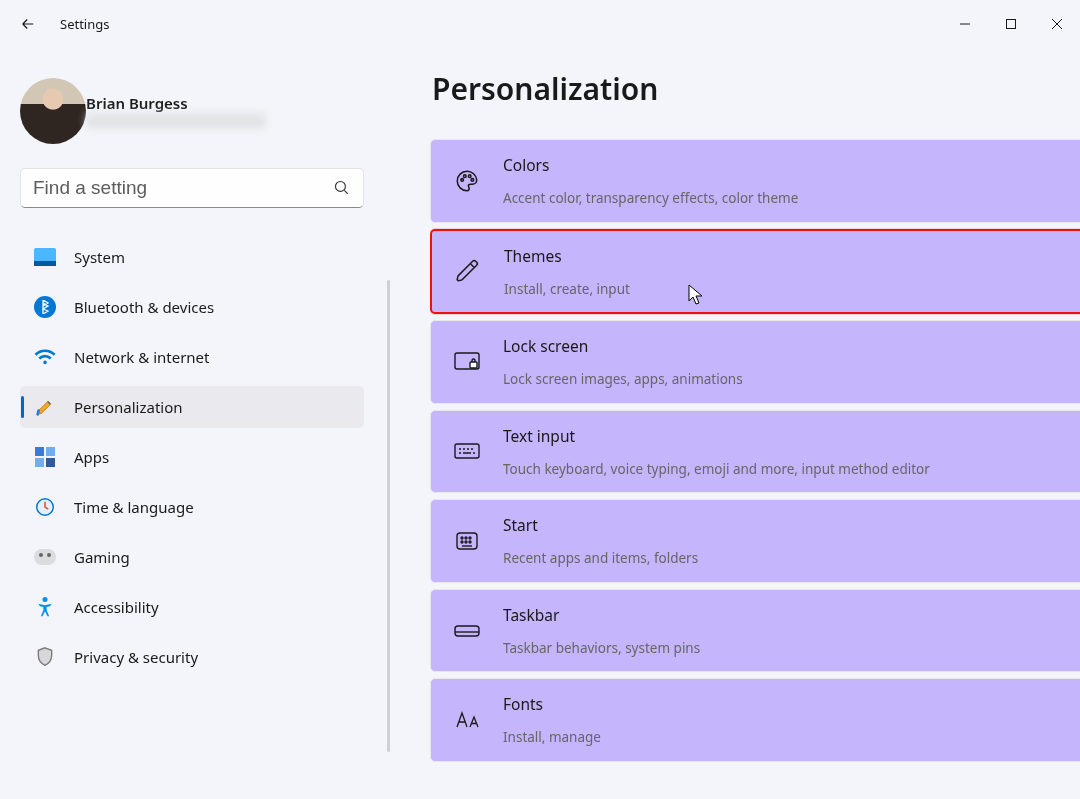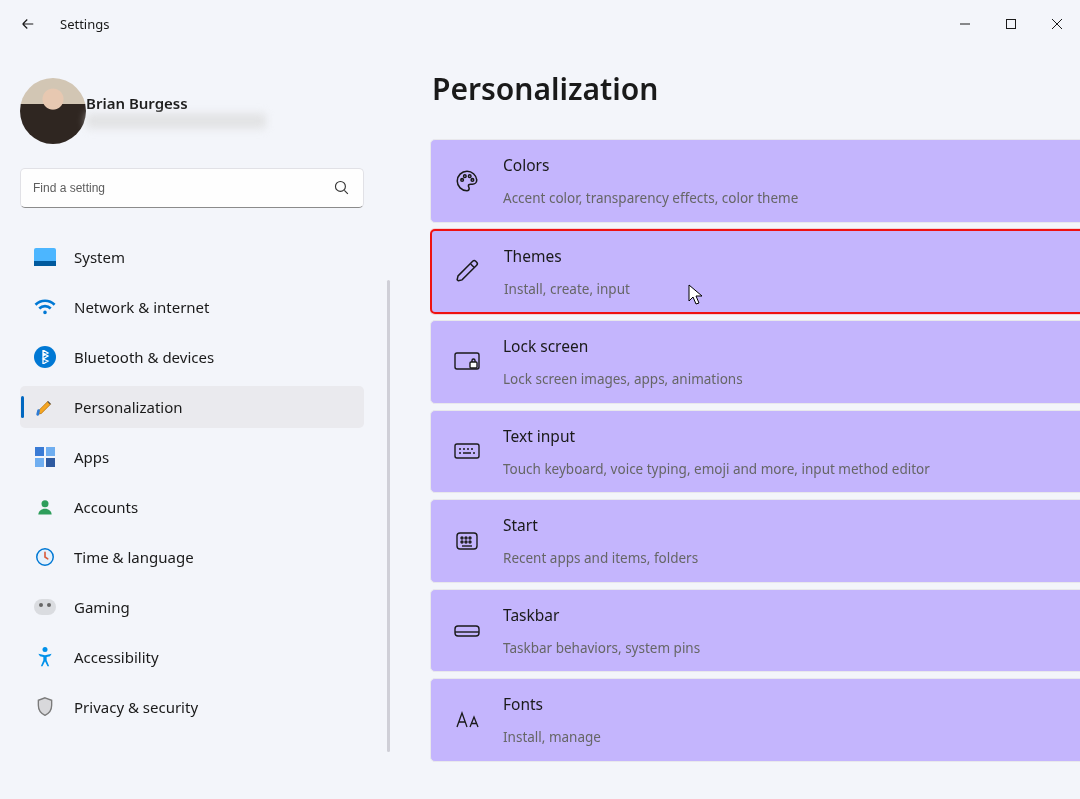--- a/index.html
+++ b/index.html
@@ -80,21 +80,21 @@
     margin: 0 0 28px 0;
     background: #fefefe;
     border: 1px solid #e1e1e6;
     border-bottom: 1.5px solid #8b8b8b;
     border-radius: 5px;
     display: flex; align-items: center;
     padding: 0 12px;
   }
   .search input {
     flex: 1; border: 0; background: transparent; outline: none;
-    font-size: 12px; color: #555;
+    font-size: 19px; color: #555;
   }
   .search input::placeholder { color: #5d5d5d; }
   .search .icon { width: 18px; height: 18px; color: #333; }
 
   
   .nav { width: 344px; }
   .nav-item {
     height: 42px;
     display: flex; align-items: center; gap: 18px;
     padding: 0 14px;
@@ -241,36 +241,36 @@
     </div>
 
     <nav class="nav">
       <div class="nav-item">
         <span class="nav-icon">
             <span class="ic-system"></span>
           </span>
         <span>System</span>
       </div>
       <div class="nav-item">
-        <span class="nav-icon ic-wifi">
-          <svg width="22" height="18" viewBox="0 0 24 20" fill="#0078d4">
-              <path d="M12 18a2 2 0 100-4 2 2 0 000 4zm-5.3-5.3a7.5 7.5 0 0110.6 0l2.1-2.1a10.5 10.5 0 00-14.8 0l2.1 2.1zm-4.2-4.2a13.5 13.5 0 0119.1 0l2.1-2.1a16.5 16.5 0 00-23.3 0l2.1 2.1z"></path>
-            </svg>
-        </span>
-        <span>Network &amp; internet</span>
-      </div>
-      <div class="nav-item">
         <span class="nav-icon">
             <span class="ic-bt">
           <svg width="10" height="14" viewBox="0 0 10 14" fill="none" stroke="#fff" stroke-width="1.3">
                 <path d="M3 3l5 3-5 3 5 2-5 3V0l5 3-5 3"></path>
               </svg>
         </span>
           </span>
         <span>Bluetooth &amp; devices</span>
+      </div>
+      <div class="nav-item">
+        <span class="nav-icon ic-wifi">
+          <svg width="22" height="18" viewBox="0 0 24 20" fill="#0078d4">
+              <path d="M12 18a2 2 0 100-4 2 2 0 000 4zm-5.3-5.3a7.5 7.5 0 0110.6 0l2.1-2.1a10.5 10.5 0 00-14.8 0l2.1 2.1zm-4.2-4.2a13.5 13.5 0 0119.1 0l2.1-2.1a16.5 16.5 0 00-23.3 0l2.1 2.1z"></path>
+            </svg>
+        </span>
+        <span>Network &amp; internet</span>
       </div>
       <div class="nav-item active">
         <span class="nav-icon">
           <svg width="22" height="22" viewBox="0 0 24 24" fill="none">
               <path d="M4 20l4-1 10-10-3-3L5 16l-1 4z" fill="#f5a623" stroke="#b36b00" stroke-width=".8"></path>
               <path d="M15 6l3 3" stroke="#555" stroke-width="1.2"></path>
               <path d="M4 20l1-4" stroke="#2e7cd6" stroke-width="3" stroke-linecap="round"></path>
             </svg>
         </span>
         <span>Personalization</span>
@@ -278,29 +278,20 @@
       <div class="nav-item">
         <span class="nav-icon">
           <svg width="20" height="20" viewBox="0 0 20 20">
               <rect x="0" y="0" width="9" height="9" fill="#3a7bd5"></rect>
               <rect x="11" y="0" width="9" height="9" fill="#6faef0"></rect>
               <rect x="0" y="11" width="9" height="9" fill="#6faef0"></rect>
               <rect x="11" y="11" width="9" height="9" fill="#2e5aa0"></rect>
             </svg>
         </span>
         <span>Apps</span>
-      </div>
-      <div class="nav-item">
-        <span class="nav-icon">
-          <svg width="20" height="20" viewBox="0 0 24 24" fill="#2e9e5b">
-              <circle cx="12" cy="8" r="4.2"></circle>
-              <path d="M4 21c0-4 3.6-7 8-7s8 3 8 7H4z"></path>
-            </svg>
-        </span>
-        <span>Accounts</span>
       </div>
       <div class="nav-item">
         <span class="nav-icon">
           <svg width="22" height="22" viewBox="0 0 24 24" fill="none">
               <circle cx="12" cy="12" r="9" stroke="#0078d4" stroke-width="1.6" fill="#e4f1fc"></circle>
               <path d="M12 7v5l3 2" stroke="#d95c3b" stroke-width="1.8" stroke-linecap="round"></path>
             </svg>
         </span>
         <span>Time &amp; language</span>
       </div>

